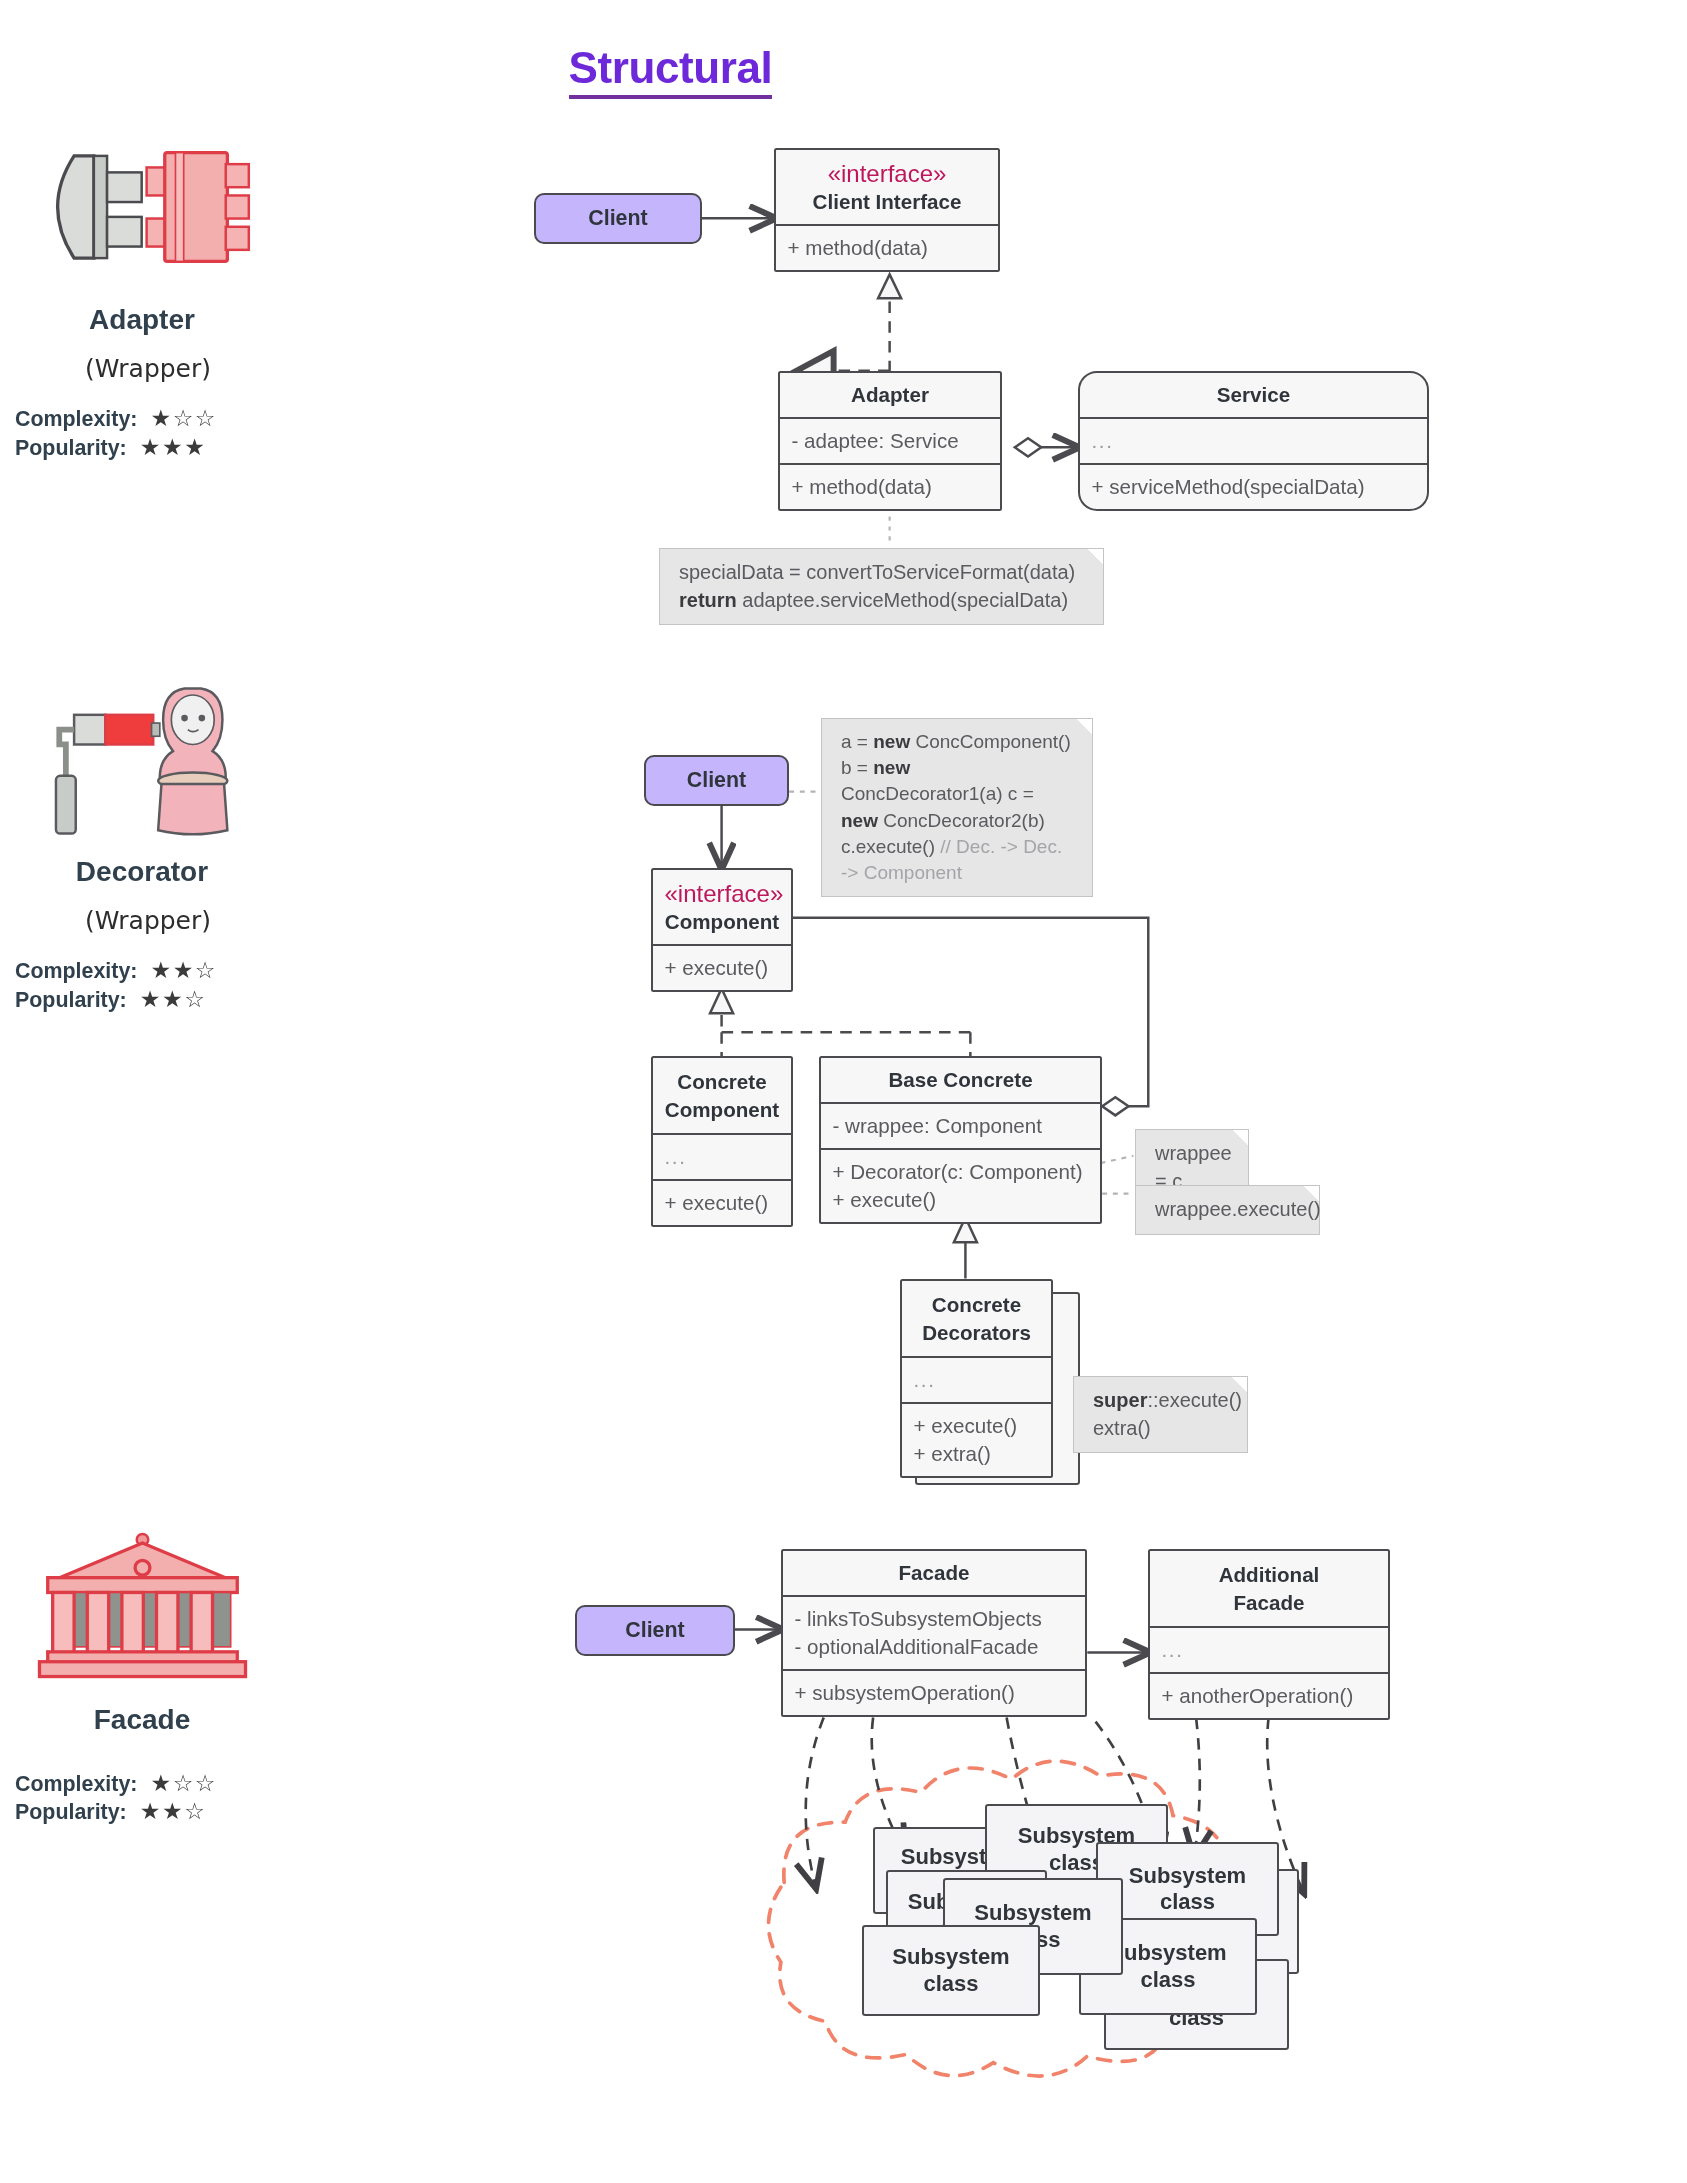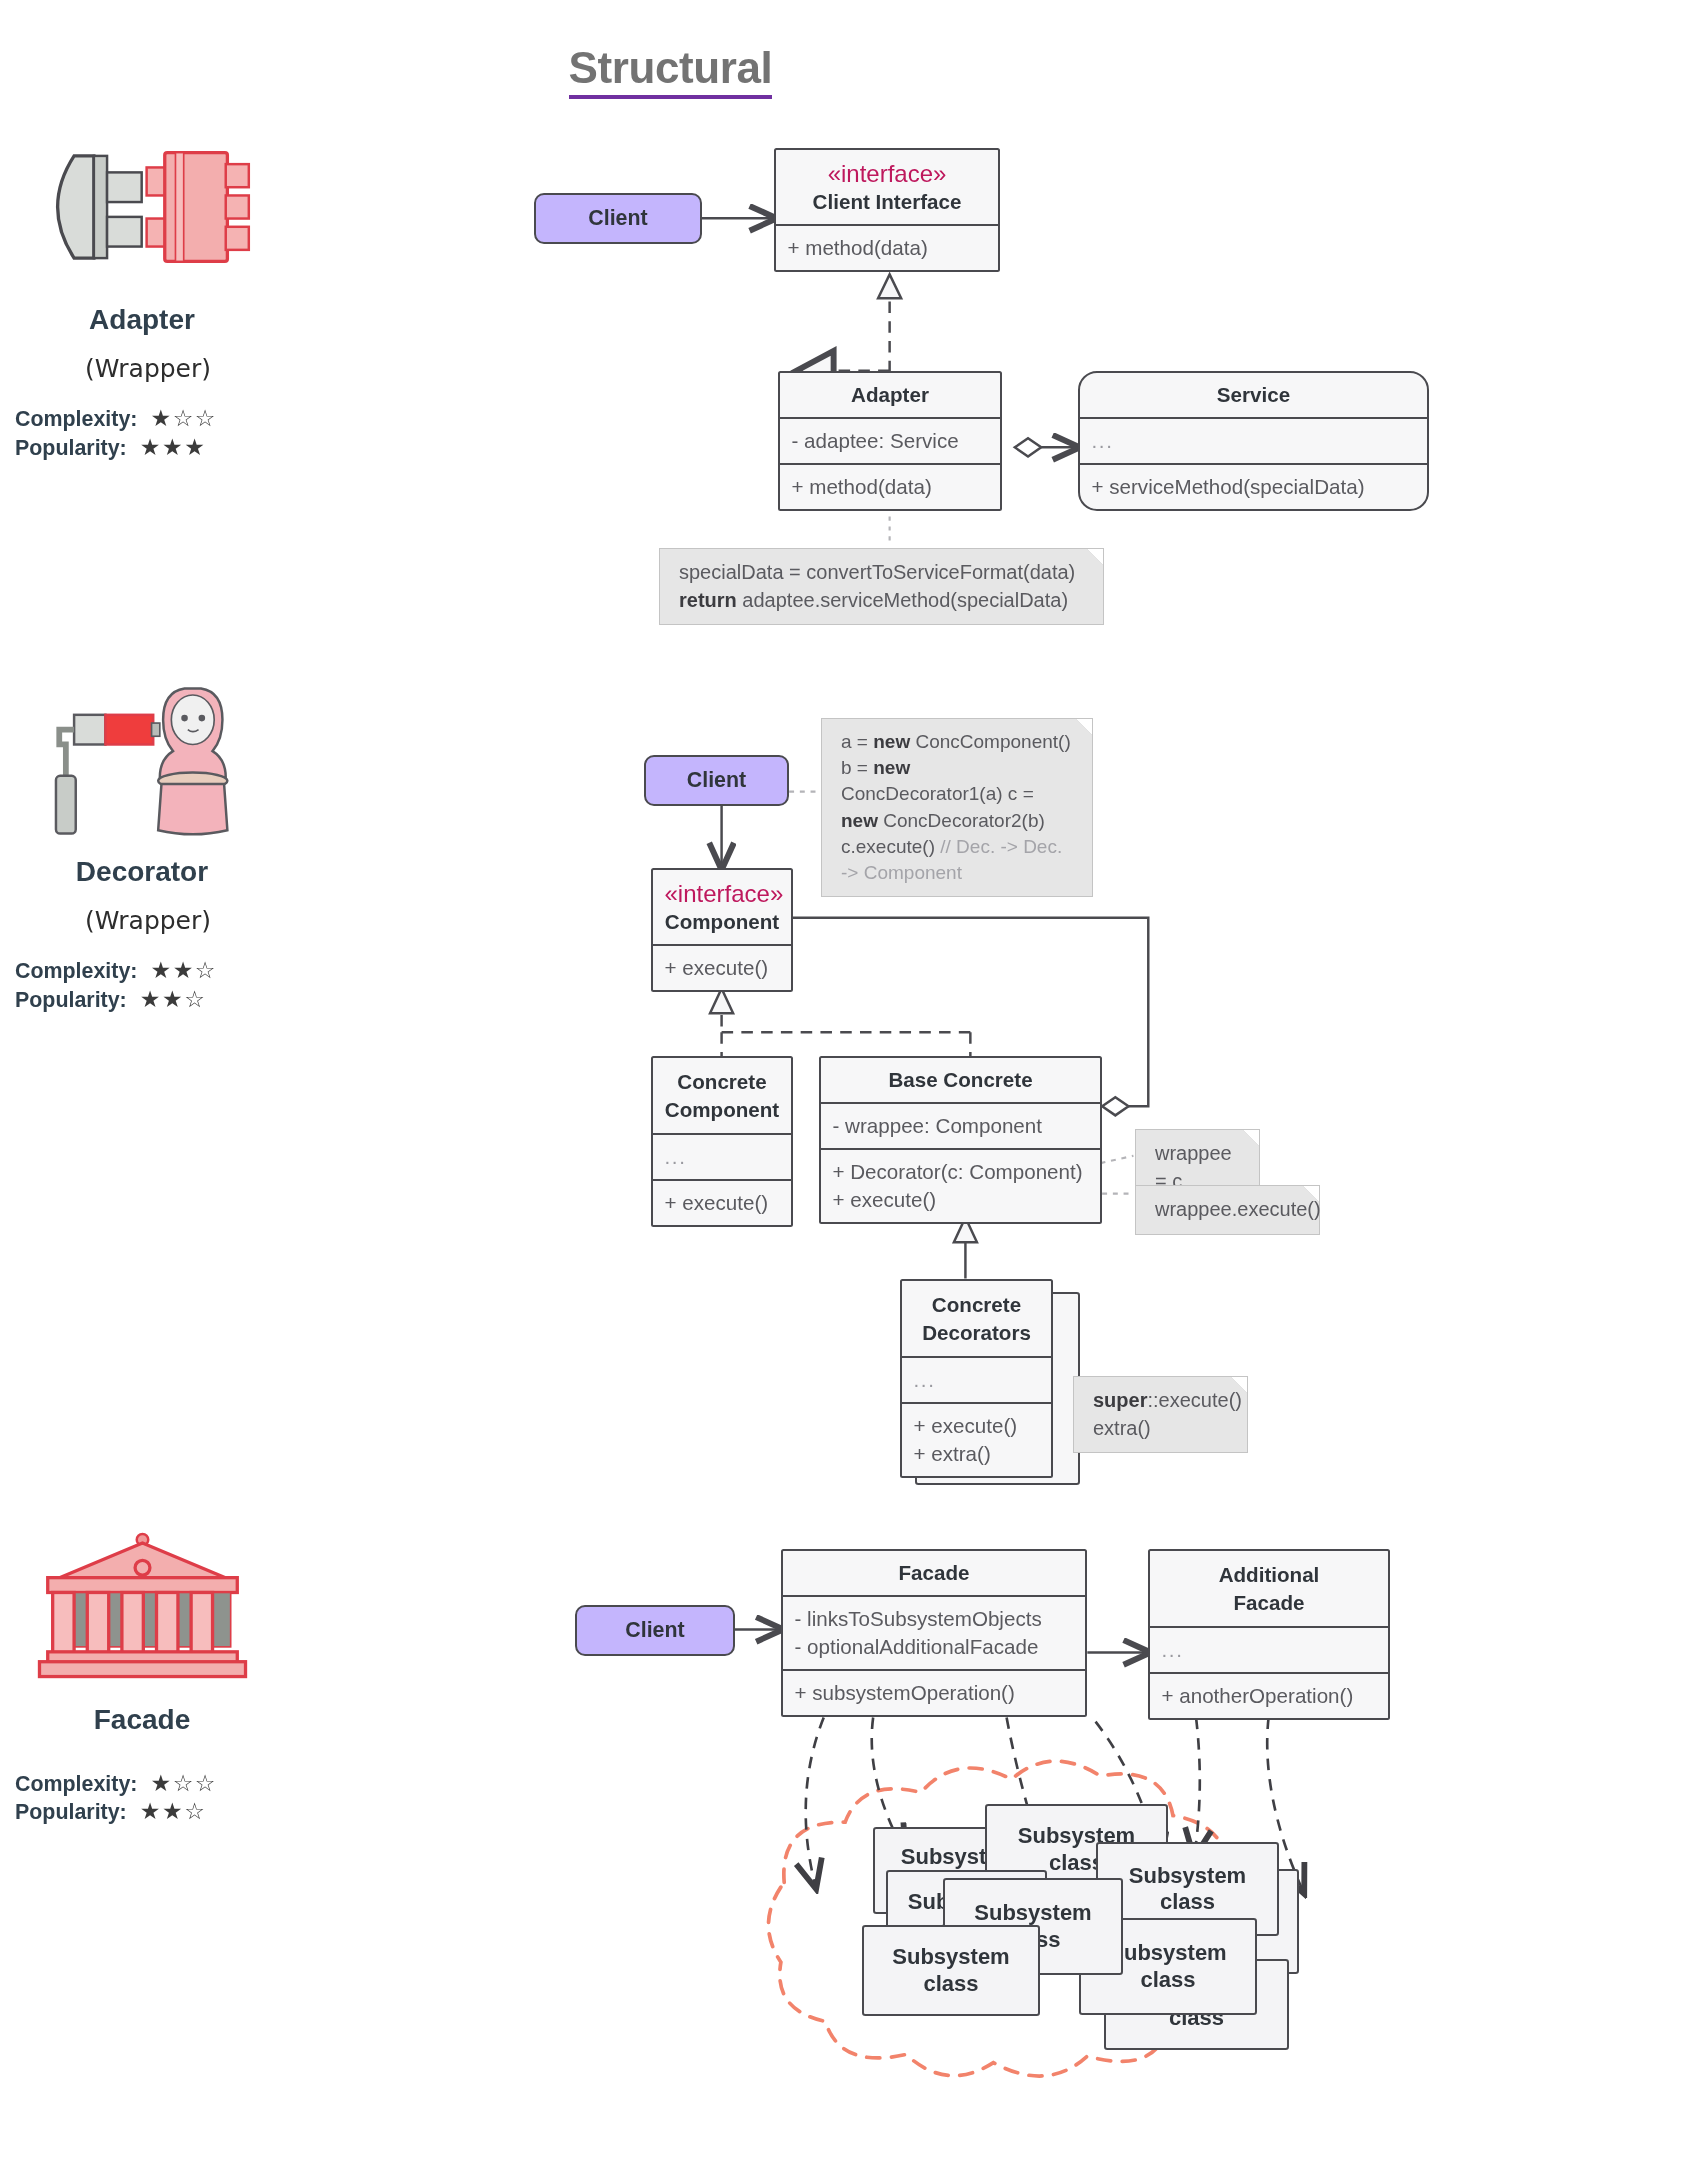--- a/index.html
+++ b/index.html
@@ -18,21 +18,21 @@
   }
 
   
   #page-title {
     position: absolute;
     left: 0; top: 43px;
     width: 1341px;
     text-align: center;
     font-size: 44px;
     font-weight: 700;
-    color: #737373;
+    color: #6d28d9;
     letter-spacing: -0.4px;
   }
   #page-title .tt {
     border-bottom: 4.1px solid #7030a0;
     padding-bottom: 3.3px;
   }
 
   
   .pattern-card {
     position: absolute;
@@ -444,21 +444,21 @@
     </div>
     <div class="sec">
       <span class="ln dots">...</span>
     </div>
     <div class="sec">
       <span class="ln">+ execute()</span>
       <span class="ln">+ extra()</span>
     </div>
   </div>
 
-  <div class="note" style="left:1135px; top:1129px; width:125px;">
+  <div class="note" style="left:1135px; top:1129px; width:114px;">
     <span class="ln">wrappee = c</span>
   </div>
 
   <div class="note" style="left:1135px; top:1185px; width:185px;">
     <span class="ln">wrappee.execute()</span>
   </div>
 
   <div class="note" style="left:1073px; top:1376px; width:175px;">
     <span class="ln"><span class="b">super</span><span>::execute()</span></span>
     <span class="ln">extra()</span>

